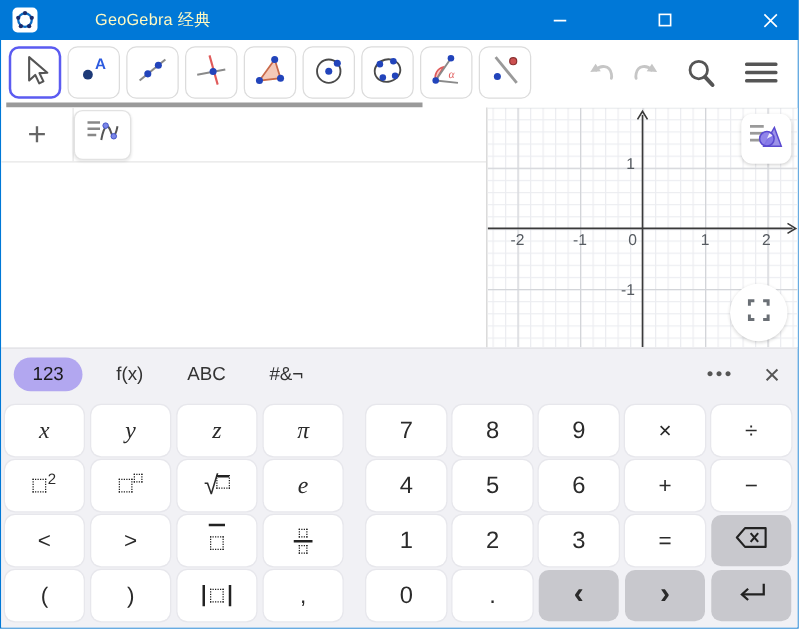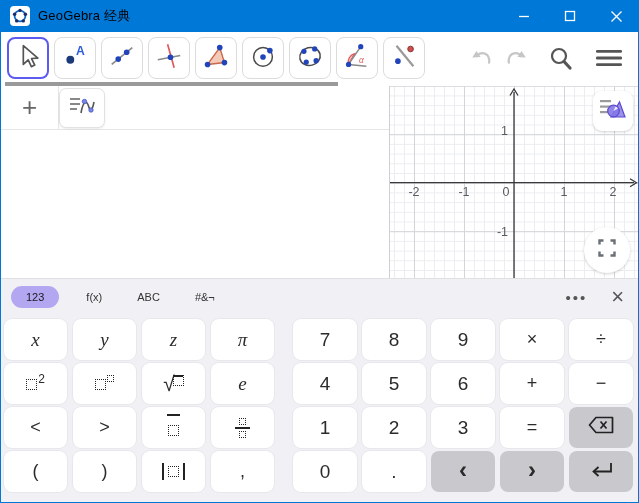--- a/index.html
+++ b/index.html
@@ -4,21 +4,21 @@
 <style>
   * { margin:0; padding:0; box-sizing:border-box; }
   html,body { background:#d8d8d8; font-family:"Liberation Sans", sans-serif; }
   .window {
     position:relative; width:639px; height:503px; background:#fff;
     box-shadow: inset 0 0 0 1px #0078D7; overflow:hidden;
   }
   
   .titlebar {
     position:absolute; top:0; left:0; right:0; height:32px; background:#0078D7;
-    display:flex; align-items:center; color:#000000;
+    display:flex; align-items:center; color:#fef9c3;gap:38px;
   }
   .tb-logo { width:20px; height:20px; margin-left:10px; background:#fff; border-radius:4px;
     display:flex; align-items:center; justify-content:center; }
   .tb-title { margin-left:8px; font-size:13px; letter-spacing:.2px; }
   .tb-spacer { flex:1; }
   .winbtn { width:46px; height:32px; display:flex; align-items:center; justify-content:center; }
   
   .toolbar {
     position:absolute; top:32px; left:1px; right:1px; height:54px; background:#fff;
     display:flex; align-items:flex-start; padding:5px 0 0 6px;
@@ -43,21 +43,21 @@
     box-shadow:0 1px 2px rgba(0,0,0,.08); }
   .graphics { position:relative; width:249px; height:192px; border-left:1px solid #d0d0d0; background:#fff; overflow:hidden; }
   .settings-btn { position:absolute; top:5px; right:5px; width:40px; height:40px; background:#fff;
     border-radius:9px; box-shadow:0 1px 3px rgba(0,0,0,.18); display:flex; align-items:center; justify-content:center; }
   .fullscreen-btn { position:absolute; left:194px; top:141px; width:46px; height:46px; border-radius:50%;
     background:#fff; box-shadow:0 1px 3px rgba(0,0,0,.18); display:flex; align-items:center; justify-content:center; }
   
   .keyboard { position:absolute; top:278px; left:1px; right:1px; bottom:1px;
     background:#f1f1f5; border-top:1px solid #e0e0e3; }
   .kb-tabs { display:flex; align-items:center; padding:7px 14px 0 10px; }
-  .kb-tab { font-size:11px; color:#333; margin-right:27px; padding:5px 4px; }
+  .kb-tab { font-size:15px; color:#333; margin-right:27px; padding:5px 4px; }
   .kb-tab.pill { background:#b2a7f0; border-radius:16px; padding:5px 15px; margin-right:23px; color:#1a1a1a; }
   .kb-tabs .flex { flex:1; }
   .kb-more { color:#555; font-size:15px; letter-spacing:2px; margin-right:24px; }
   .kb-close { color:#555; font-size:22px; line-height:20px; }
   .kb-body { display:flex; margin-top:11px; padding-left:3px; }
   .kb-left { display:grid; grid-template-columns:repeat(4,63px); grid-auto-rows:41px; column-gap:6px; row-gap:3px; }
   .kb-right { display:grid; grid-template-columns:repeat(5,64px); grid-auto-rows:41px; column-gap:5px; row-gap:3px; margin-left:19px; }
   .key { background:#fff; border:none; border-radius:8px; box-shadow:0 0 0 1px #e7e7ec;
     display:flex; align-items:center; justify-content:center; font-size:19px; color:#2b2b2b;
     font-family:"Liberation Sans", sans-serif; }

